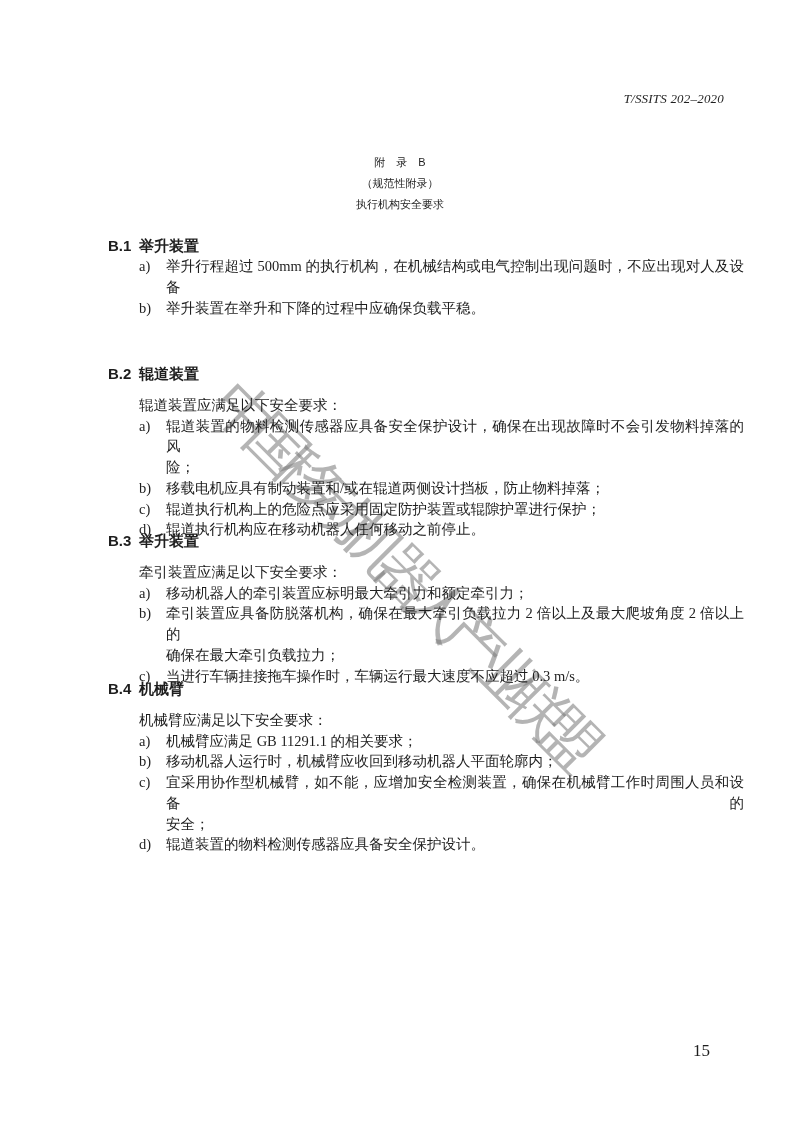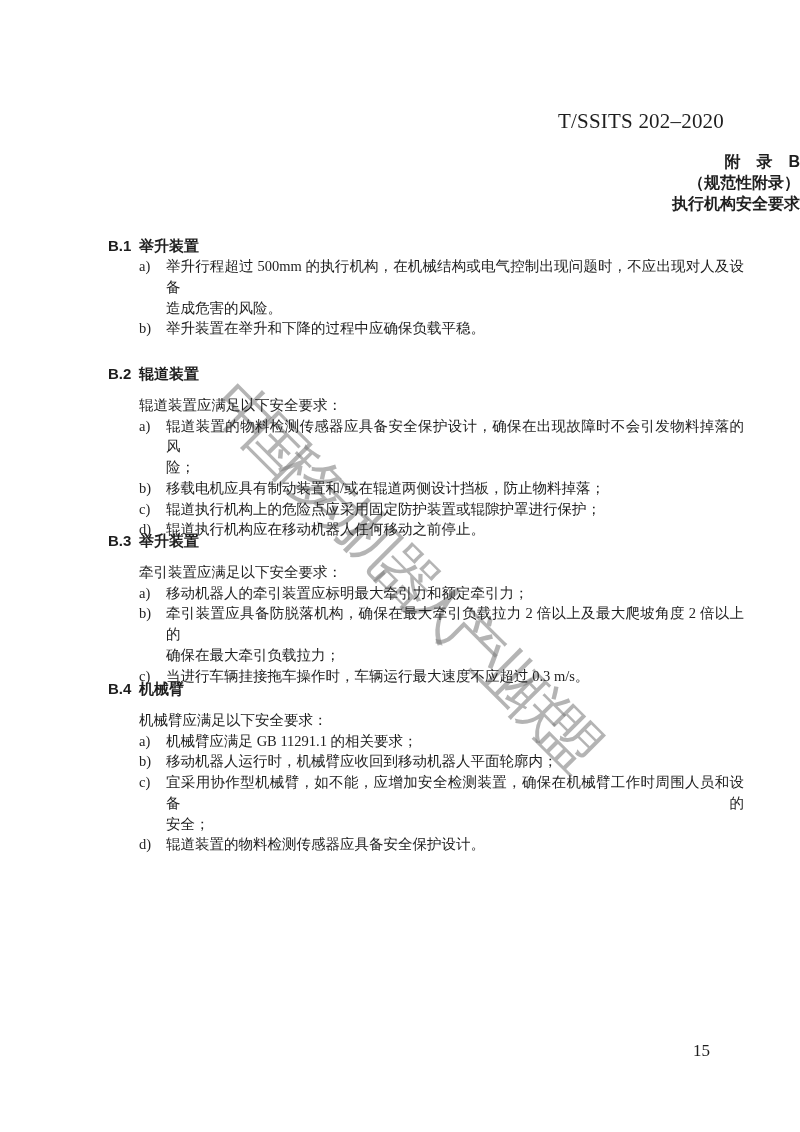--- a/index.html
+++ b/index.html
@@ -20,32 +20,33 @@
     font-size:60px;
     letter-spacing:-14px;
     white-space:nowrap;
     color:rgba(125,125,125,0.58);
     z-index:0;
     font-family:"Liberation Serif","DejaVu Serif",serif;
     pointer-events:none;
   }
   .header-code{
     position:absolute;
-    top:109px;right:76px;
-    font-size:21px;
+    top:91px;right:76px;
+    font-size:13px;
     letter-spacing:0.2px;
     z-index:1;
+    font-style:italic;
   }
   .title-block{
     position:absolute;
     top:152px;left:0;width:100%;
-    text-align:right;
+    text-align:center;
     font-family:"Liberation Sans","DejaVu Sans",sans-serif;
-    font-weight:700;
-    font-size:16px;
+    font-weight:400;
+    font-size:11px;
     line-height:20.8px;
     z-index:1;
   }
   .sec{
     position:absolute;
     left:108px;width:636px;
     z-index:1;
   }
   .sec-heading{
     font-family:"Liberation Sans","DejaVu Sans",sans-serif;
@@ -93,21 +94,20 @@
   </div>
 
   <section class="sec" style="top:235px">
     <div class="sec-heading">
       <span class="sec-num">B.1</span><span>举升装置</span>
     </div>
     <div class="item">
       <span class="letter">a)</span>
       <div class="item-text">
         <div class="line fill">举升行程超过 500mm 的执行机构，在机械结构或电气控制出现问题时，不应出现对人及设备</div>
-        <div class="line">造成危害的风险。</div>
       </div>
     </div>
     <div class="item">
       <span class="letter">b)</span>
       <div class="item-text">
         <div class="line">举升装置在举升和下降的过程中应确保负载平稳。</div>
       </div>
     </div>
   </section>
 

